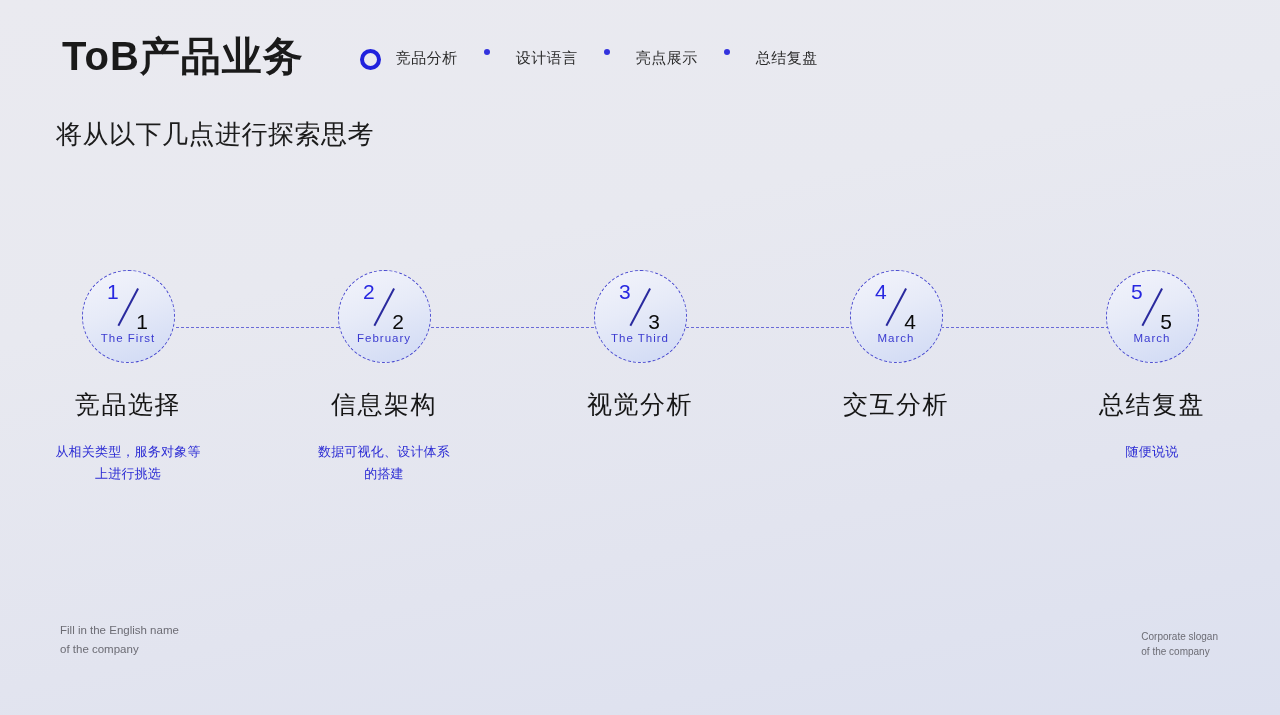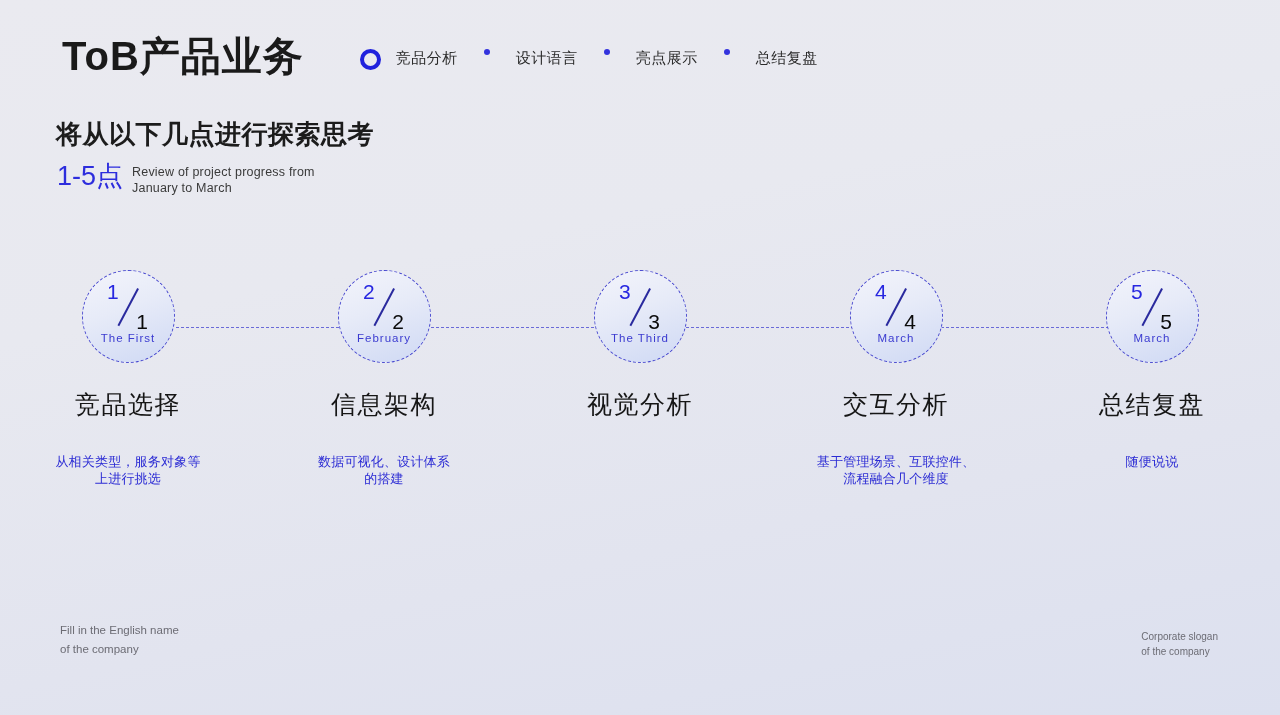--- a/index.html
+++ b/index.html
@@ -72,21 +72,21 @@
     margin: 0 26px;
     flex: none;
   }
 
   
   .section-heading {
     position: absolute;
     left: 56px;
     top: 117px;
     font-size: 26px;
-    font-weight: 700;
+    font-weight: 400;
     color: #1c1c1c;
     letter-spacing: 0.5px;
     white-space: nowrap;
   }
 
   .sub-row {
     position: absolute;
     left: 57px;
     top: 158px;
     display: flex;
@@ -202,23 +202,23 @@
 
   .step-title {
     margin-top: 25px;
     font-size: 25px;
     color: #161616;
     letter-spacing: 1.5px;
     white-space: nowrap;
   }
 
   .step-desc {
-    margin-top: 32px;
+    margin-top: 20px;
     font-size: 13px;
-    line-height: 17px;
+    line-height: 22px;
     color: #2b2bd4;
     text-align: center;
     white-space: pre-line;
     letter-spacing: 0.2px;
   }
 
   
   .footer-left {
     position: absolute;
     left: 60px;
@@ -254,25 +254,20 @@
       <div class="nav-item">设计语言</div>
       <div class="nav-dot"></div>
       <div class="nav-item">亮点展示</div>
       <div class="nav-dot"></div>
       <div class="nav-item">总结复盘</div>
     </div>
   </div>
 
   <div class="section-heading">将从以下几点进行探索思考</div>
 
-  <div class="sub-row">
-    <div class="sub-range">1-5点</div>
-    <div class="sub-en">Review of project progress from
-January to March</div>
-  </div>
 
   <div class="timeline">
     <div class="rail"></div>
 
     <div class="steps">
 
       <div class="step">
         <div class="node">
           <div class="frac">
             <div class="frac-num">1</div>
@@ -315,22 +310,20 @@
       <div class="step">
         <div class="node">
           <div class="frac">
             <div class="frac-num">4</div>
             <div class="frac-slash"></div>
             <div class="frac-den">4</div>
           </div>
           <div class="node-caption">March</div>
         </div>
         <div class="step-title">交互分析</div>
-        <div class="step-desc">基于管理场景、互联控件、
-流程融合几个维度</div>
       </div>
 
       <div class="step">
         <div class="node">
           <div class="frac">
             <div class="frac-num">5</div>
             <div class="frac-slash"></div>
             <div class="frac-den">5</div>
           </div>
           <div class="node-caption">March</div>

